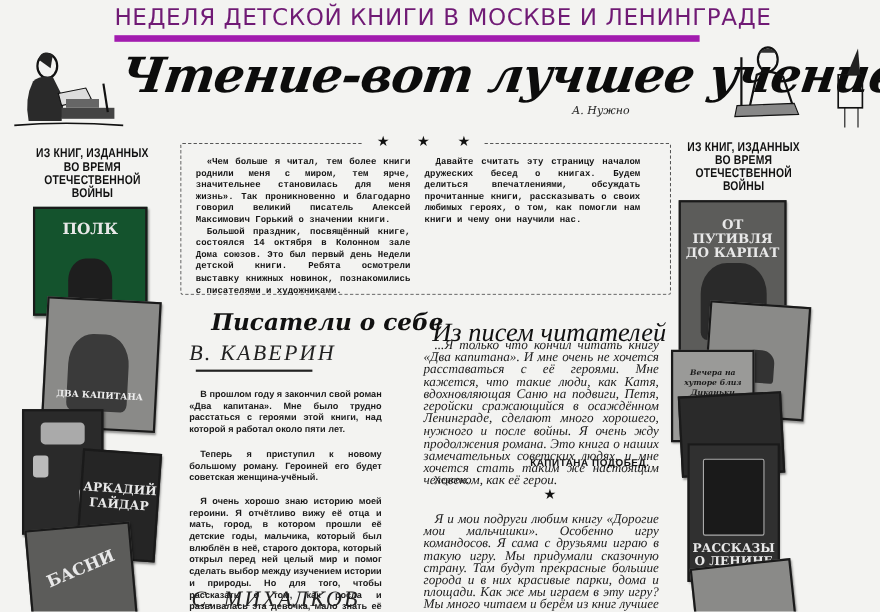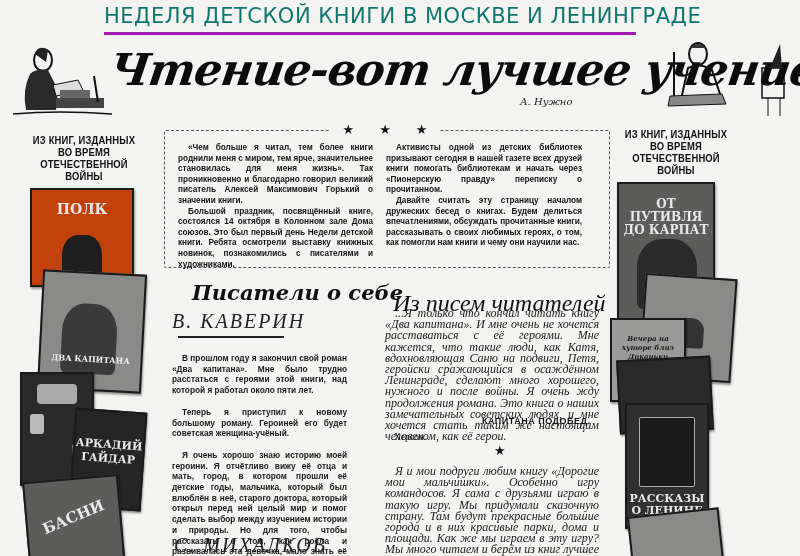--- a/index.html
+++ b/index.html
@@ -6,42 +6,42 @@
   body {
     width:800px; height:556px; overflow:hidden; position:relative;
     background:#f3f3f1; color:#111;
     font-family:"DejaVu Sans", sans-serif;
   }
   .abs { position:absolute; }
   
   .kicker {
     left:104px; top:2px; width:532px; height:30px;
     font-family:"DejaVu Sans", sans-serif; font-size:21px; letter-spacing:0.5px;
-    text-align:center; line-height:28px; color:#0f766e;
-    border-bottom:3px solid #a21caf; white-space:nowrap;
+    text-align:center; line-height:28px; color:#701a75;
+    border-bottom:6px solid #a21caf; white-space:nowrap;
   }
   .headline {
     left:110px; top:40px; width:540px; height:60px;
     font-family:"DejaVu Serif", serif; font-style:italic; font-weight:bold;
     font-size:44px; line-height:60px; letter-spacing:-1px; color:#0c0c0c;
     white-space:nowrap; transform:skewX(-8deg);
   }
   .pushkin {
     left:520px; top:96px; font-family:"DejaVu Serif", serif; font-style:italic;
     font-size:10px; color:#222;
   }
   
   .side-cap {
     font-family:"Liberation Sans", sans-serif; font-weight:bold; font-size:11.5px;
     line-height:12px; text-align:center; color:#111; transform:scaleX(0.82);
     transform-origin:center top; text-transform:uppercase; letter-spacing:0.2px;
   }
   
   .book {
-    position:absolute; background:#c2410c; border:2px solid #1a1a1a;
+    position:absolute; background:#14532d; border:2px solid #1a1a1a;
     box-shadow:1px 2px 2px rgba(0,0,0,0.4); overflow:hidden;
     color:#e8e8e8; font-family:"DejaVu Serif", serif; font-weight:bold;
     text-align:center;
   }
   .book.light { background:#8a8a88; color:#1a1a1a; }
   .book.mid { background:#5c5c5a; }
   .book .t { position:absolute; left:0; right:0; font-size:13px; line-height:14px; }
   .book .pic { position:absolute; background:#1e1e1e; border-radius:40% 40% 10% 10%; }
   
   .intro-box {
@@ -49,21 +49,21 @@
     border:1.5px dashed #555; border-radius:2px;
   }
   .stars {
     left:330px; top:122px; width:110px; height:16px; background:#f3f3f1;
     display:flex; justify-content:space-around; font-size:13px; line-height:16px;
   }
   .intro-col {
     font-family:"Liberation Sans", sans-serif; font-weight:bold; font-size:8.2px;
     line-height:10.6px; text-align:justify; color:#151515;
   }
-  .intro-col p { margin:0; text-indent:10px; }
+  .intro-col p { margin:0; text-indent:10px;font-family:Liberation Mono, monospace; }
   
   .sec-title {
     font-family:"DejaVu Serif", serif; font-style:italic; font-weight:bold;
     font-size:21px; color:#111; white-space:nowrap;
   }
   .author {
     font-family:"Liberation Serif", serif; font-style:italic; font-size:20px;
     letter-spacing:2px; color:#222; white-space:nowrap;
   }
   .rule { height:2px; background:#222; }
@@ -164,21 +164,20 @@
 <div class="abs stars">
   <span>★</span>
   <span>★</span>
   <span>★</span>
 </div>
 <div class="abs intro-col" style="left:178px;top:143px;width:195px;">
   <p>«Чем больше я читал, тем более книги роднили меня с миром, тем ярче, значительнее становилась для меня жизнь». Так проникновенно и благодарно говорил великий писатель Алексей Максимович Горький о значении книги.</p>
   <p>Большой праздник, посвящённый книге, состоялся 14 октября в Колонном зале Дома союзов. Это был первый день Недели детской книги. Ребята осмотрели выставку книжных новинок, познакомились с писателями и художниками.</p>
 </div>
 <div class="abs intro-col" style="left:386px;top:143px;width:196px;">
-  <p>Активисты одной из детских библиотек призывают сегодня в нашей газете всех друзей книги помогать библиотекам и начать через «Пионерскую правду» переписку о прочитанном.</p>
   <p>Давайте считать эту страницу началом дружеских бесед о книгах. Будем делиться впечатлениями, обсуждать прочитанные книги, рассказывать о своих любимых героях, о том, как помогли нам книги и чему они научили нас.</p>
 </div>
 
 <div class="abs sec-title" style="left:192px;top:280px;">Писатели о себе</div>
 <div class="abs author" style="left:172px;top:310px;">В. КАВЕРИН</div>
 <div class="abs rule" style="left:178px;top:336px;width:106px;"></div>
 <div class="abs body-sans" style="left:161px;top:342px;width:197px;">
   <p>В прошлом году я закончил свой роман «Два капитана». Мне было трудно расстаться с героями этой книги, над которой я работал около пяти лет.</p>
   <p>Теперь я приступил к новому большому роману. Героиней его будет советская женщина-учёный.</p>
   <p>Я очень хорошо знаю историю моей героини. Я отчётливо вижу её отца и мать, город, в котором прошли её детские годы, мальчика, который был влюблён в неё, старого доктора, который открыл перед ней целый мир и помог сделать выбор между изучением истории и природы. Но для того, чтобы рассказать о том, как росла и развивалась эта девочка, мало знать её историю. Нужно понять и об'яснить очень многое, в том числе такие черты характера моей героини, перед которыми она сама подчас останавливается в недоумении. Это одна из многих трудностей. Но трудности меня не пугают, — без испытаний не бывает победы.</p>

